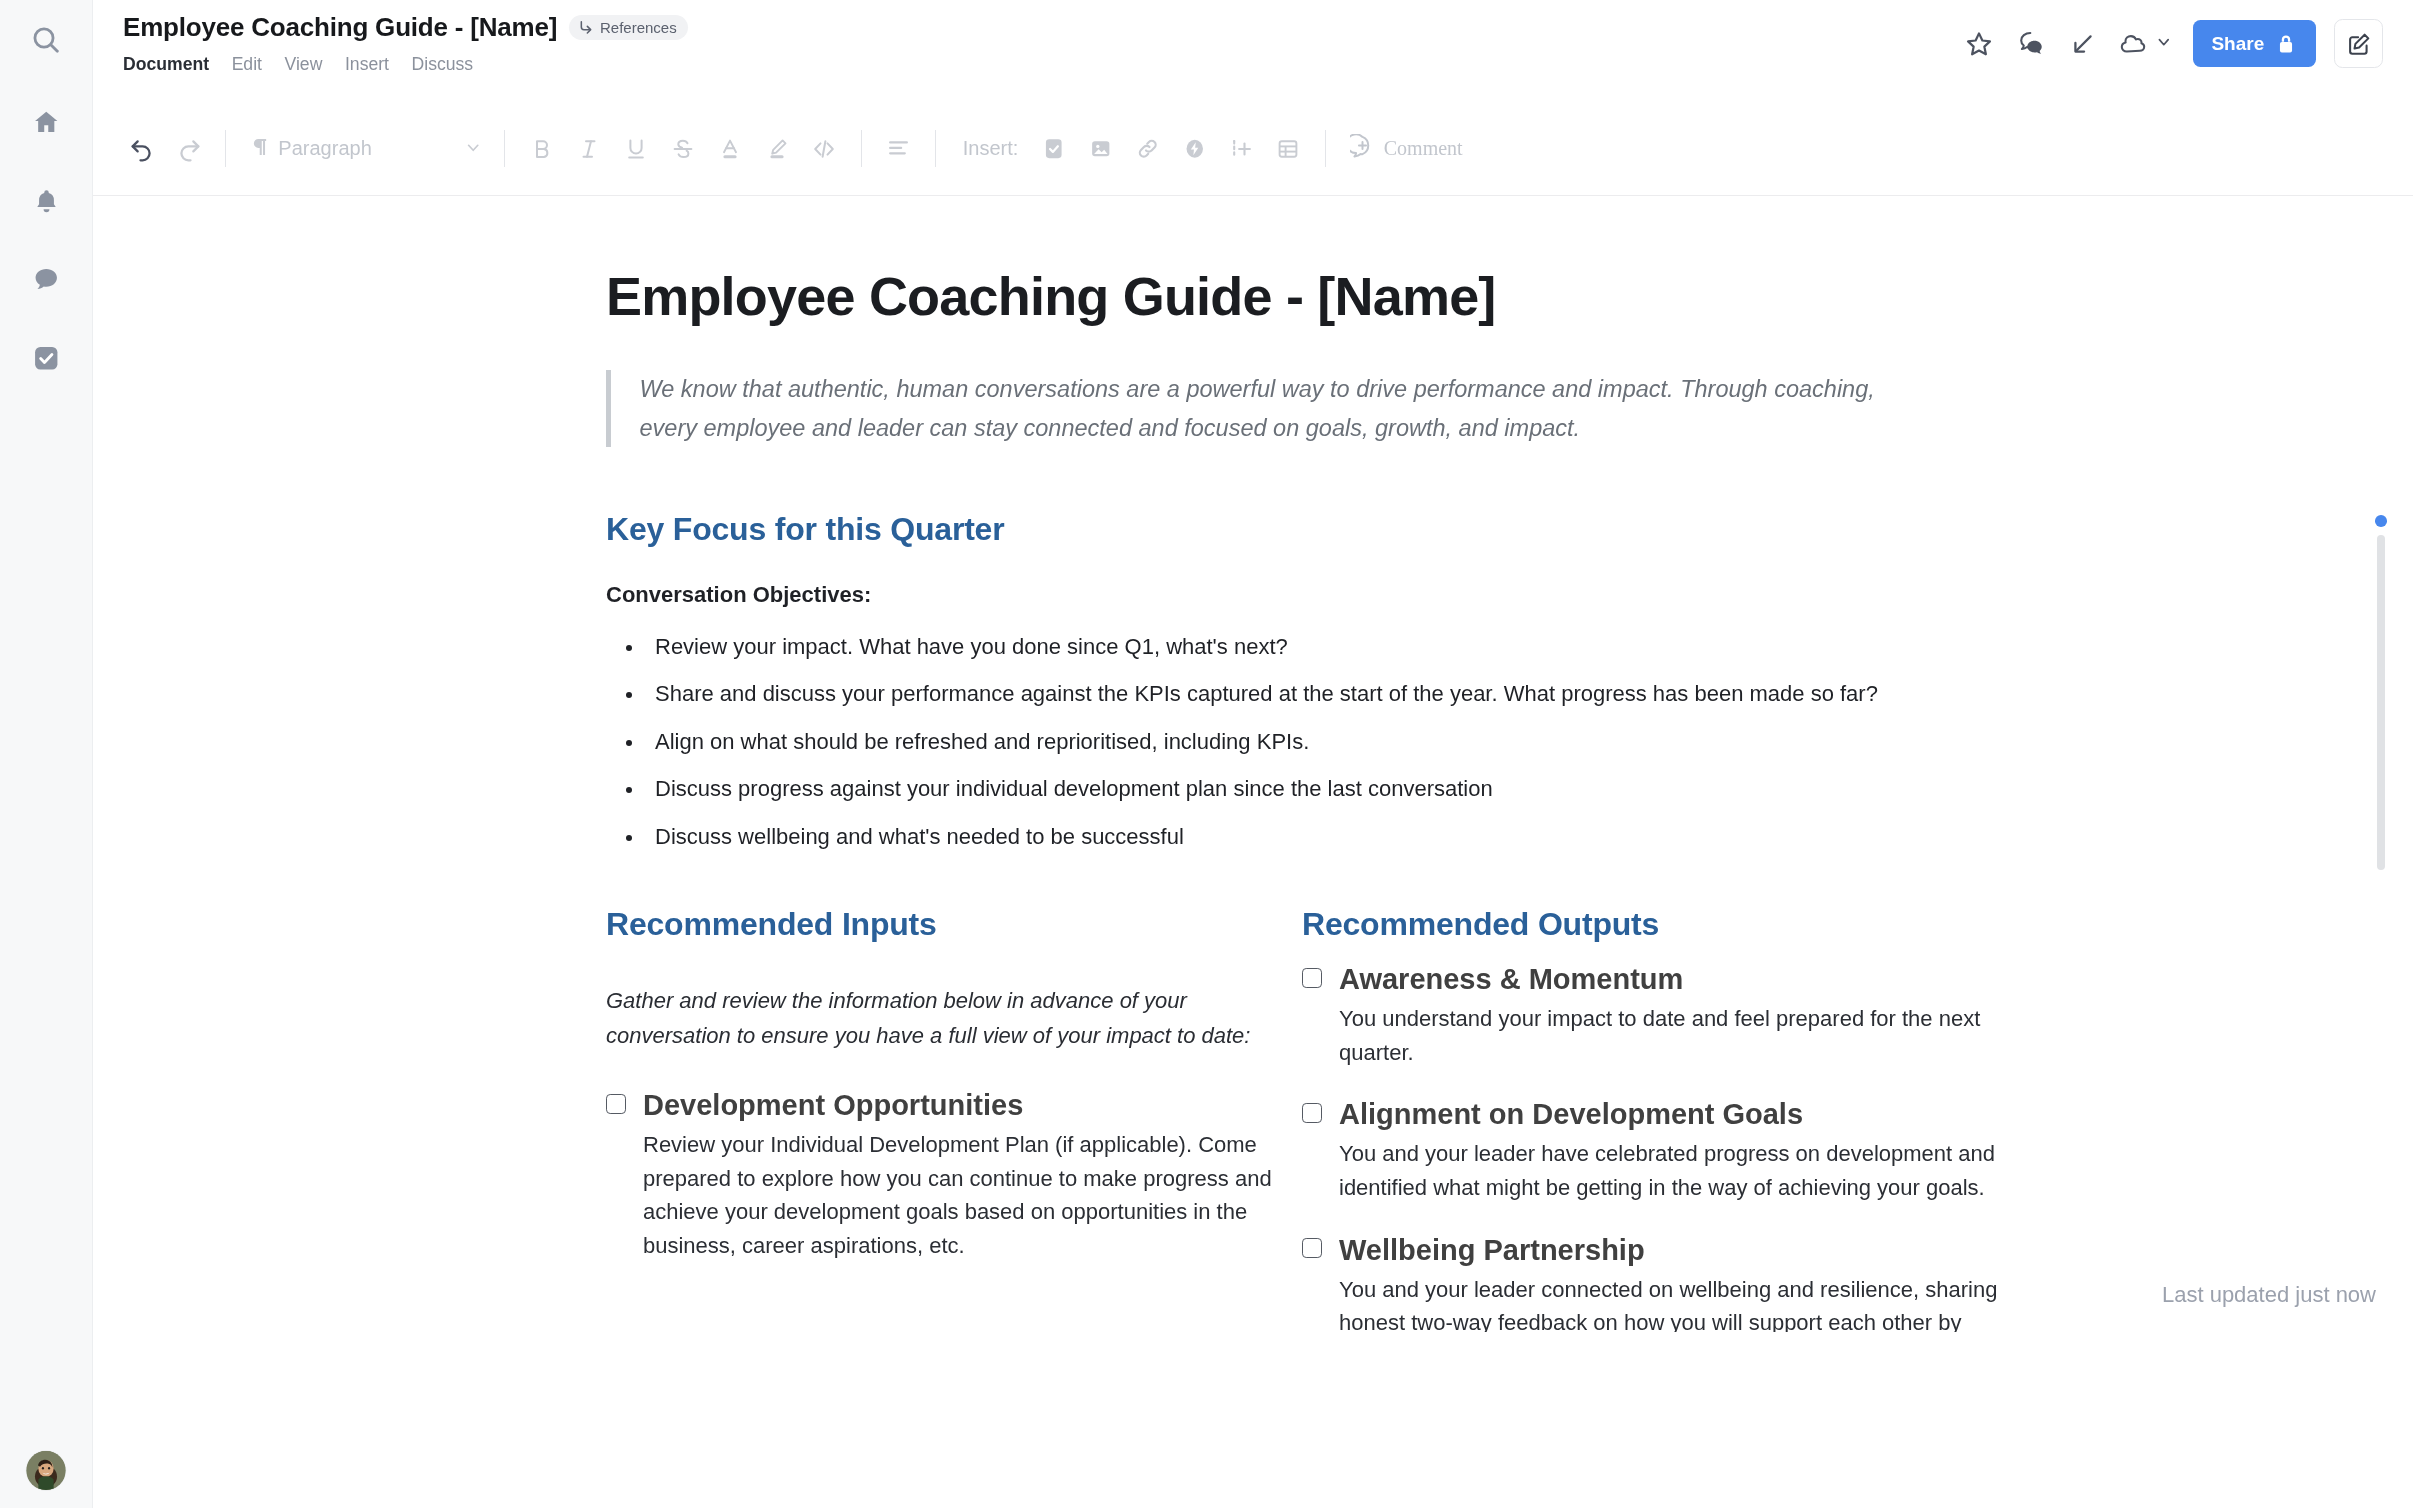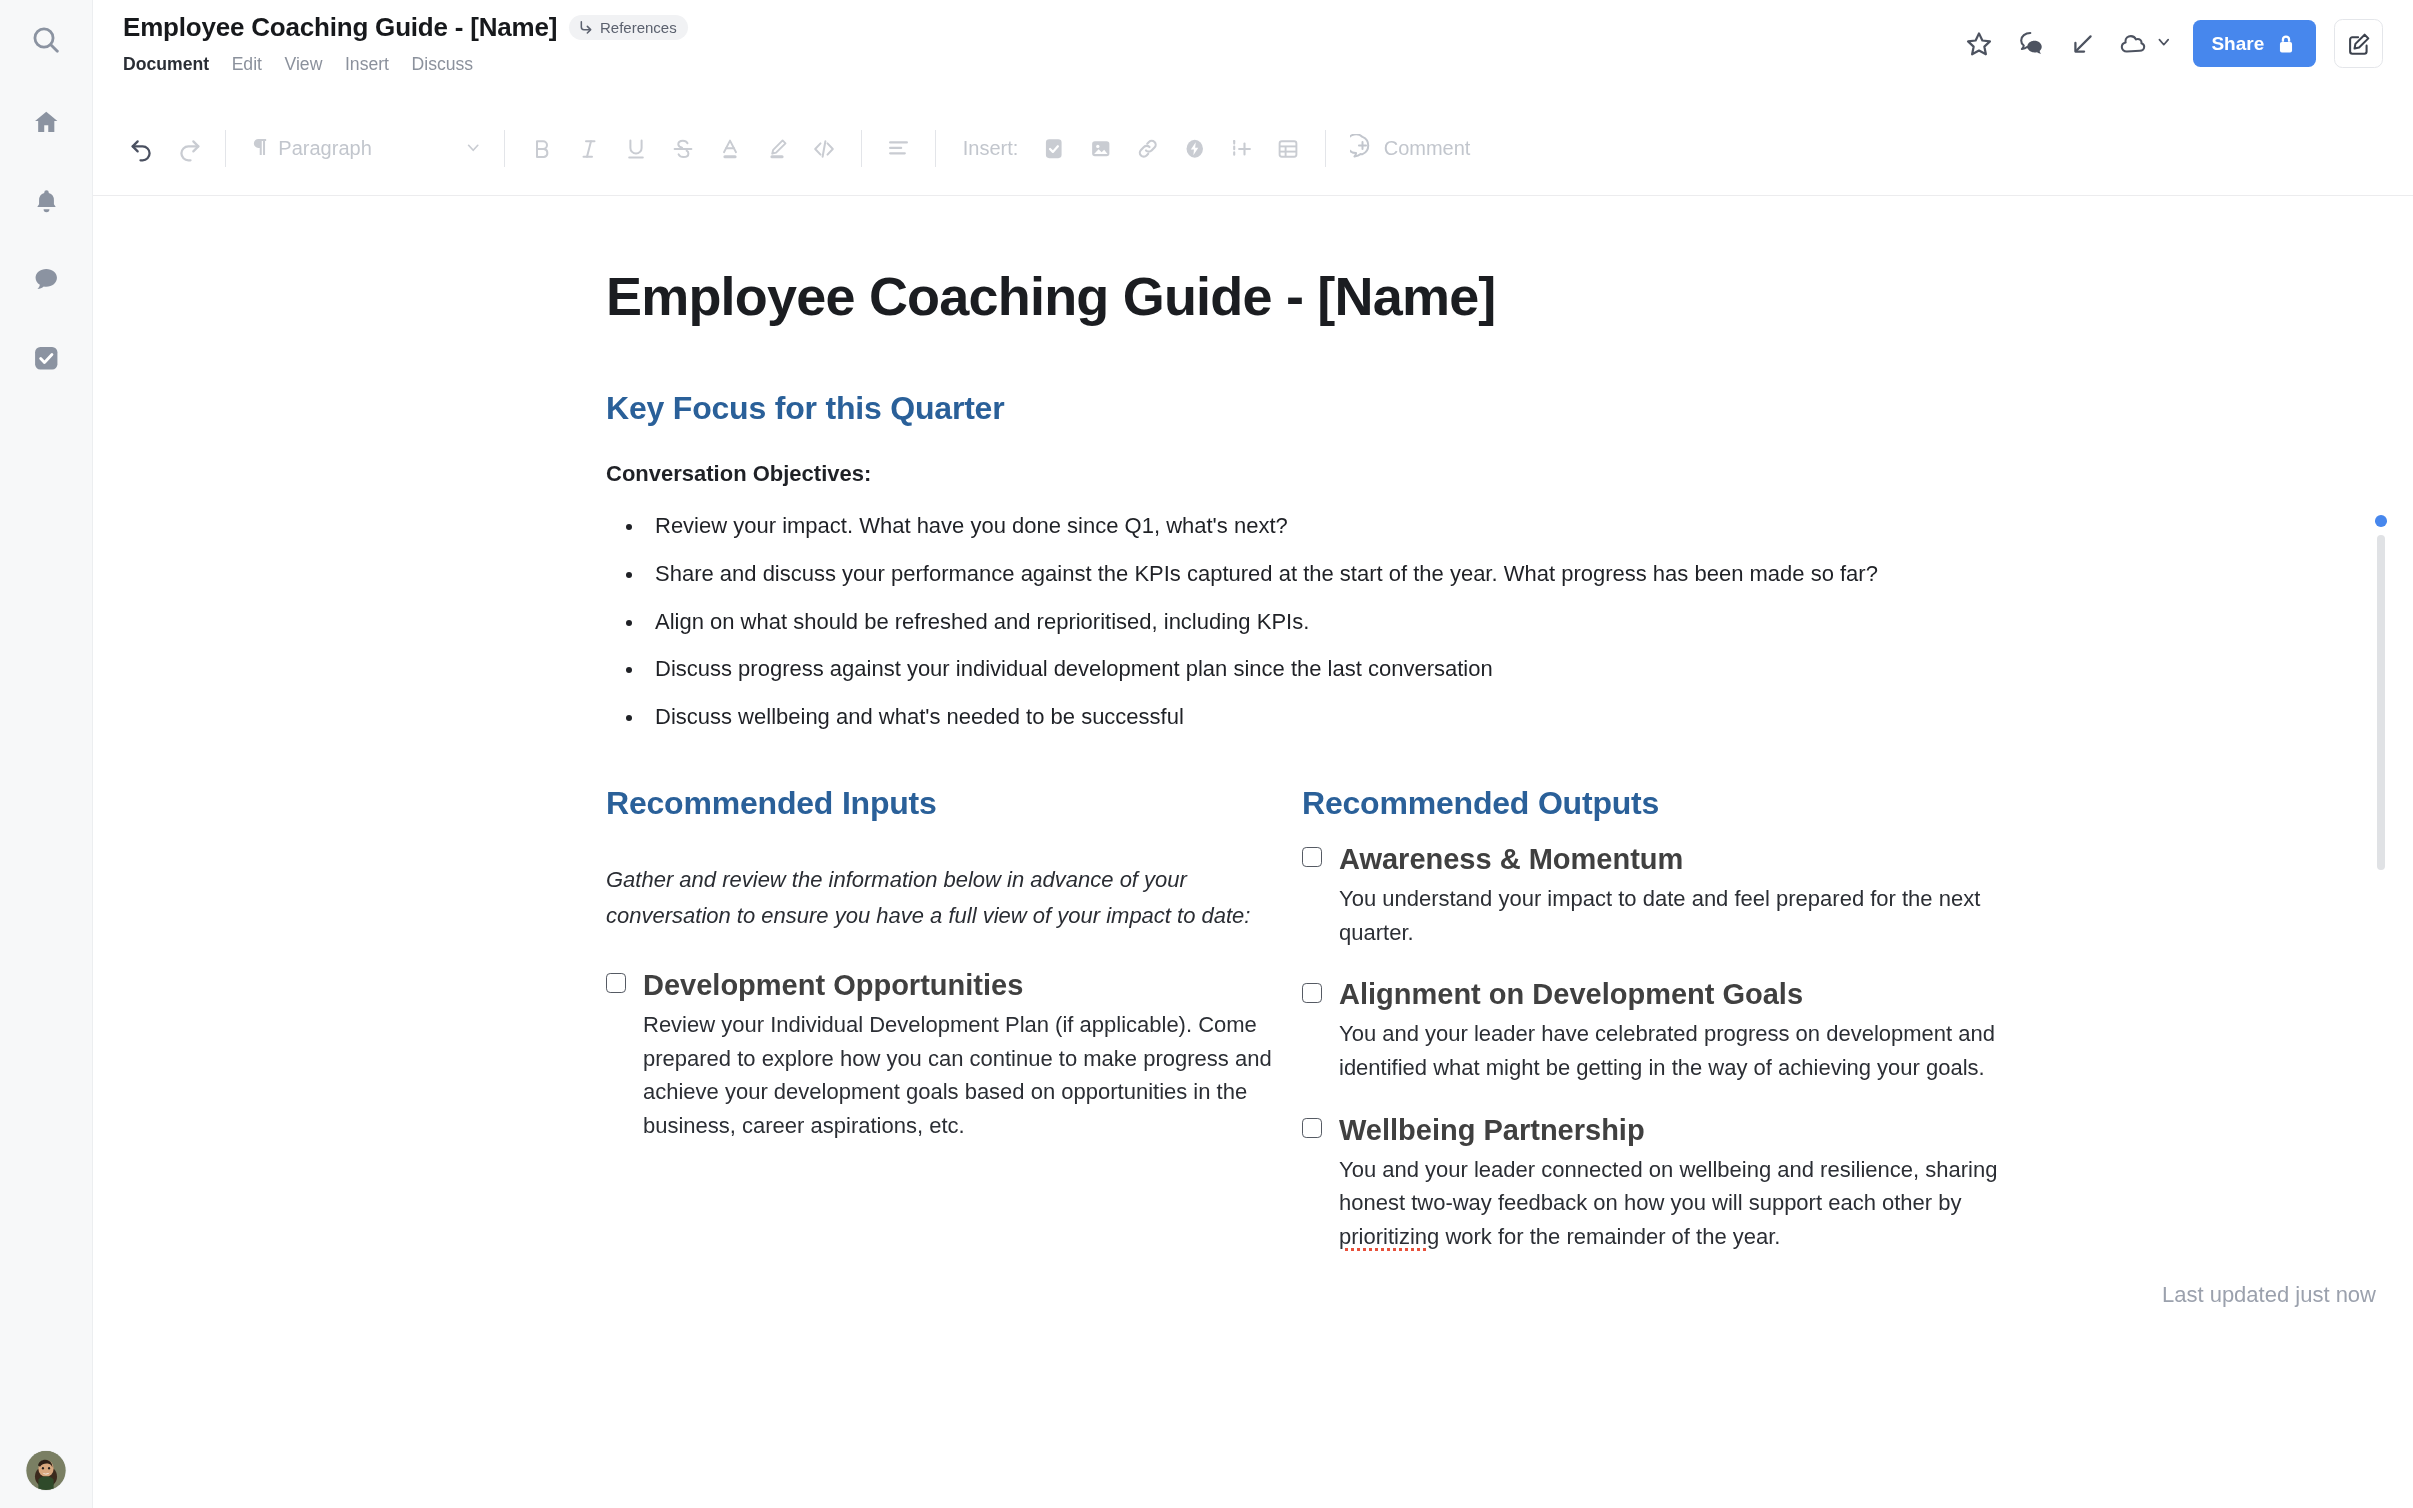--- a/index.html
+++ b/index.html
@@ -126,21 +126,21 @@
   }
   #paragraph-select .pl-label { font-size: 20px; color: #c2c6cd; }
   #paragraph-select .chev { margin-left: auto; }
   #insert-label {
     font-size: 20px; color: #c2c6cd; margin: 0 11.7px 0 13.4px; white-space: nowrap;
   }
   #comment-button {
     display: inline-flex; align-items: center; gap: 9.2px;
     height: 47px; padding: 0 10px; border-radius: 5.9px;
     color: #c2c6cd; cursor: pointer; border: none; background: transparent;
-    font-size: 20px; font-family: Liberation Sans, sans-serif; justify-content: flex-end;
+    font-size: 20px; font-family: Liberation Serif, serif; justify-content: flex-end;
   }
 
   
   #canvas {
     flex: 1 1 auto; overflow: hidden; position: relative; background: #ffffff;
   }
   #page {
     padding: 70px 0 0 0;
     max-width: 1508px; margin-left: 513px;
   }
@@ -518,20 +518,23 @@
     </button>
 
   </div>
 
   <div id="canvas">
 
     <div id="page">
 
       <div id="page-title">Employee Coaching Guide - [Name]</div>
 
+      <div id="quote-block">
+        <div id="quote-text">We know that authentic, human conversations are a powerful way to drive performance and impact. Through coaching, every employee and leader can stay connected and focused on goals, growth, and impact.</div>
+      </div>
 
       <div id="section-key-focus">
         <div class="h2">Key Focus for this Quarter</div>
 
         <div id="objectives-label">Conversation Objectives:</div>
 
         <ul id="objectives-list">
           <li>Review your impact. What have you done since Q1, what's next?</li>
           <li>Share and discuss your performance against the KPIs captured at the start of the year. What progress has been made so far?</li>
           <li>Align on what should be refreshed and reprioritised, including KPIs.</li>

